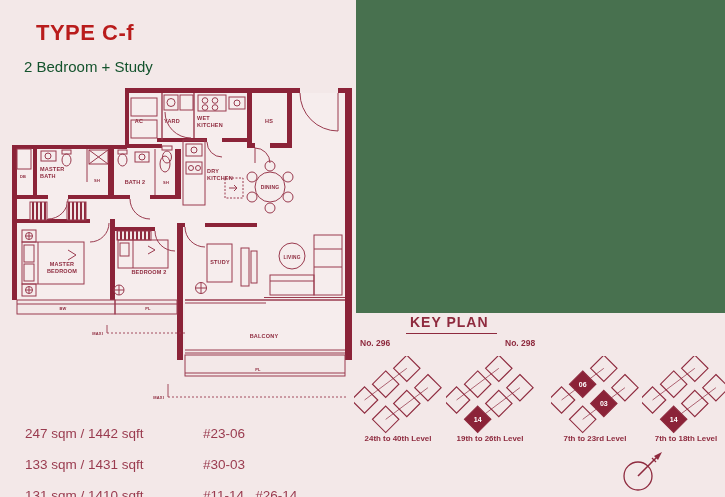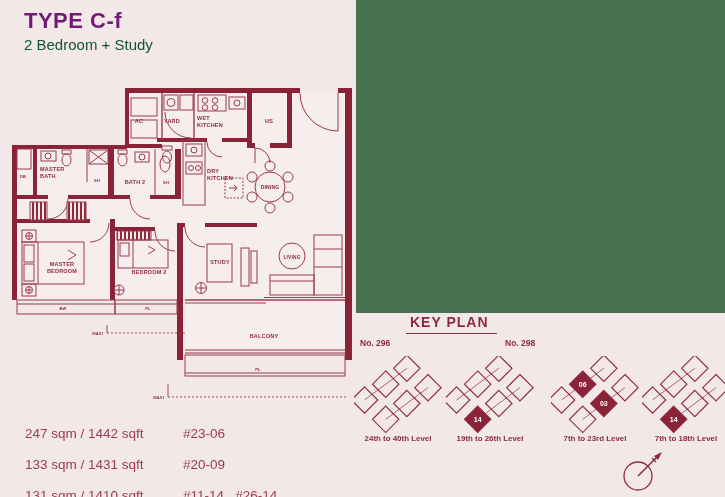--- a/index.html
+++ b/index.html
@@ -4,32 +4,32 @@
 <style>
   html,body{margin:0;padding:0;background:#d8caca;}
   .page{
     position:relative;width:725px;height:497px;overflow:hidden;
     background:#f3e8e8;
     font-family:"Liberation Sans", sans-serif;
     color:#8e2a3e;
   }
   
   .titleblock{position:absolute;left:24px;top:8px;}
-  .type-title{font-size:22px;font-weight:bold;letter-spacing:.5px;color:#701a75;margin:0;}
+  .type-title{font-size:22px;font-weight:bold;letter-spacing:.5px;color:#b91c1c;margin:12px;}
   .type-sub{font-size:15px;color:#14532d;margin:2px 0 0 0;}
   
   .hero{position:absolute;left:356px;top:0;width:369px;height:313px;background:#48714f;}
   
   .floorplan{position:absolute;left:8px;top:82px;}
   .floorplan svg text{font-family:"Liberation Sans", sans-serif;font-weight:bold;fill:#8e2a3e;letter-spacing:.2px;}
   
   .areas{position:absolute;left:25px;top:418px;font-size:13.5px;color:#9a3b4f;}
   .area-row{display:flex;height:31px;align-items:center;}
   .area-size{width:150px;}
-  .area-units{margin-left:8px;}
+  .area-units{margin-left:28px;}
   
   .keyplan-title{
     position:absolute;left:406px;top:314px;font-size:14px;font-weight:bold;
     letter-spacing:1px;color:#8e2a3e;border-bottom:1.5px solid #8e2a3e;
     padding:0 8px 3px 4px;
   }
   .block-no{position:absolute;font-size:8.5px;font-weight:bold;color:#8e2a3e;}
   .block-no.n296{left:360px;top:338px;}
   .block-no.n298{left:470px;top:338px;padding-left:35px;}
   .cluster{position:absolute;top:356px;width:88px;height:88px;}
@@ -267,21 +267,21 @@
     </svg>
   </div>
 
   <div class="areas">
     <div class="area-row">
       <span class="area-size">247 sqm / 1442 sqft</span>
       <span class="area-units">#23-06</span>
     </div>
     <div class="area-row">
       <span class="area-size">133 sqm / 1431 sqft</span>
-      <span class="area-units">#20-09</span>
+      <span class="area-units">#30-03</span>
     </div>
     <div class="area-row">
       <span class="area-size">131 sqm / 1410 sqft</span>
       <span class="area-units">#11-14 , #26-14</span>
     </div>
   </div>
 
   <div class="keyplan-title">KEY PLAN</div>
   <div class="block-no n296">No. 296</div>
   <div class="block-no n298">No. 298</div>

